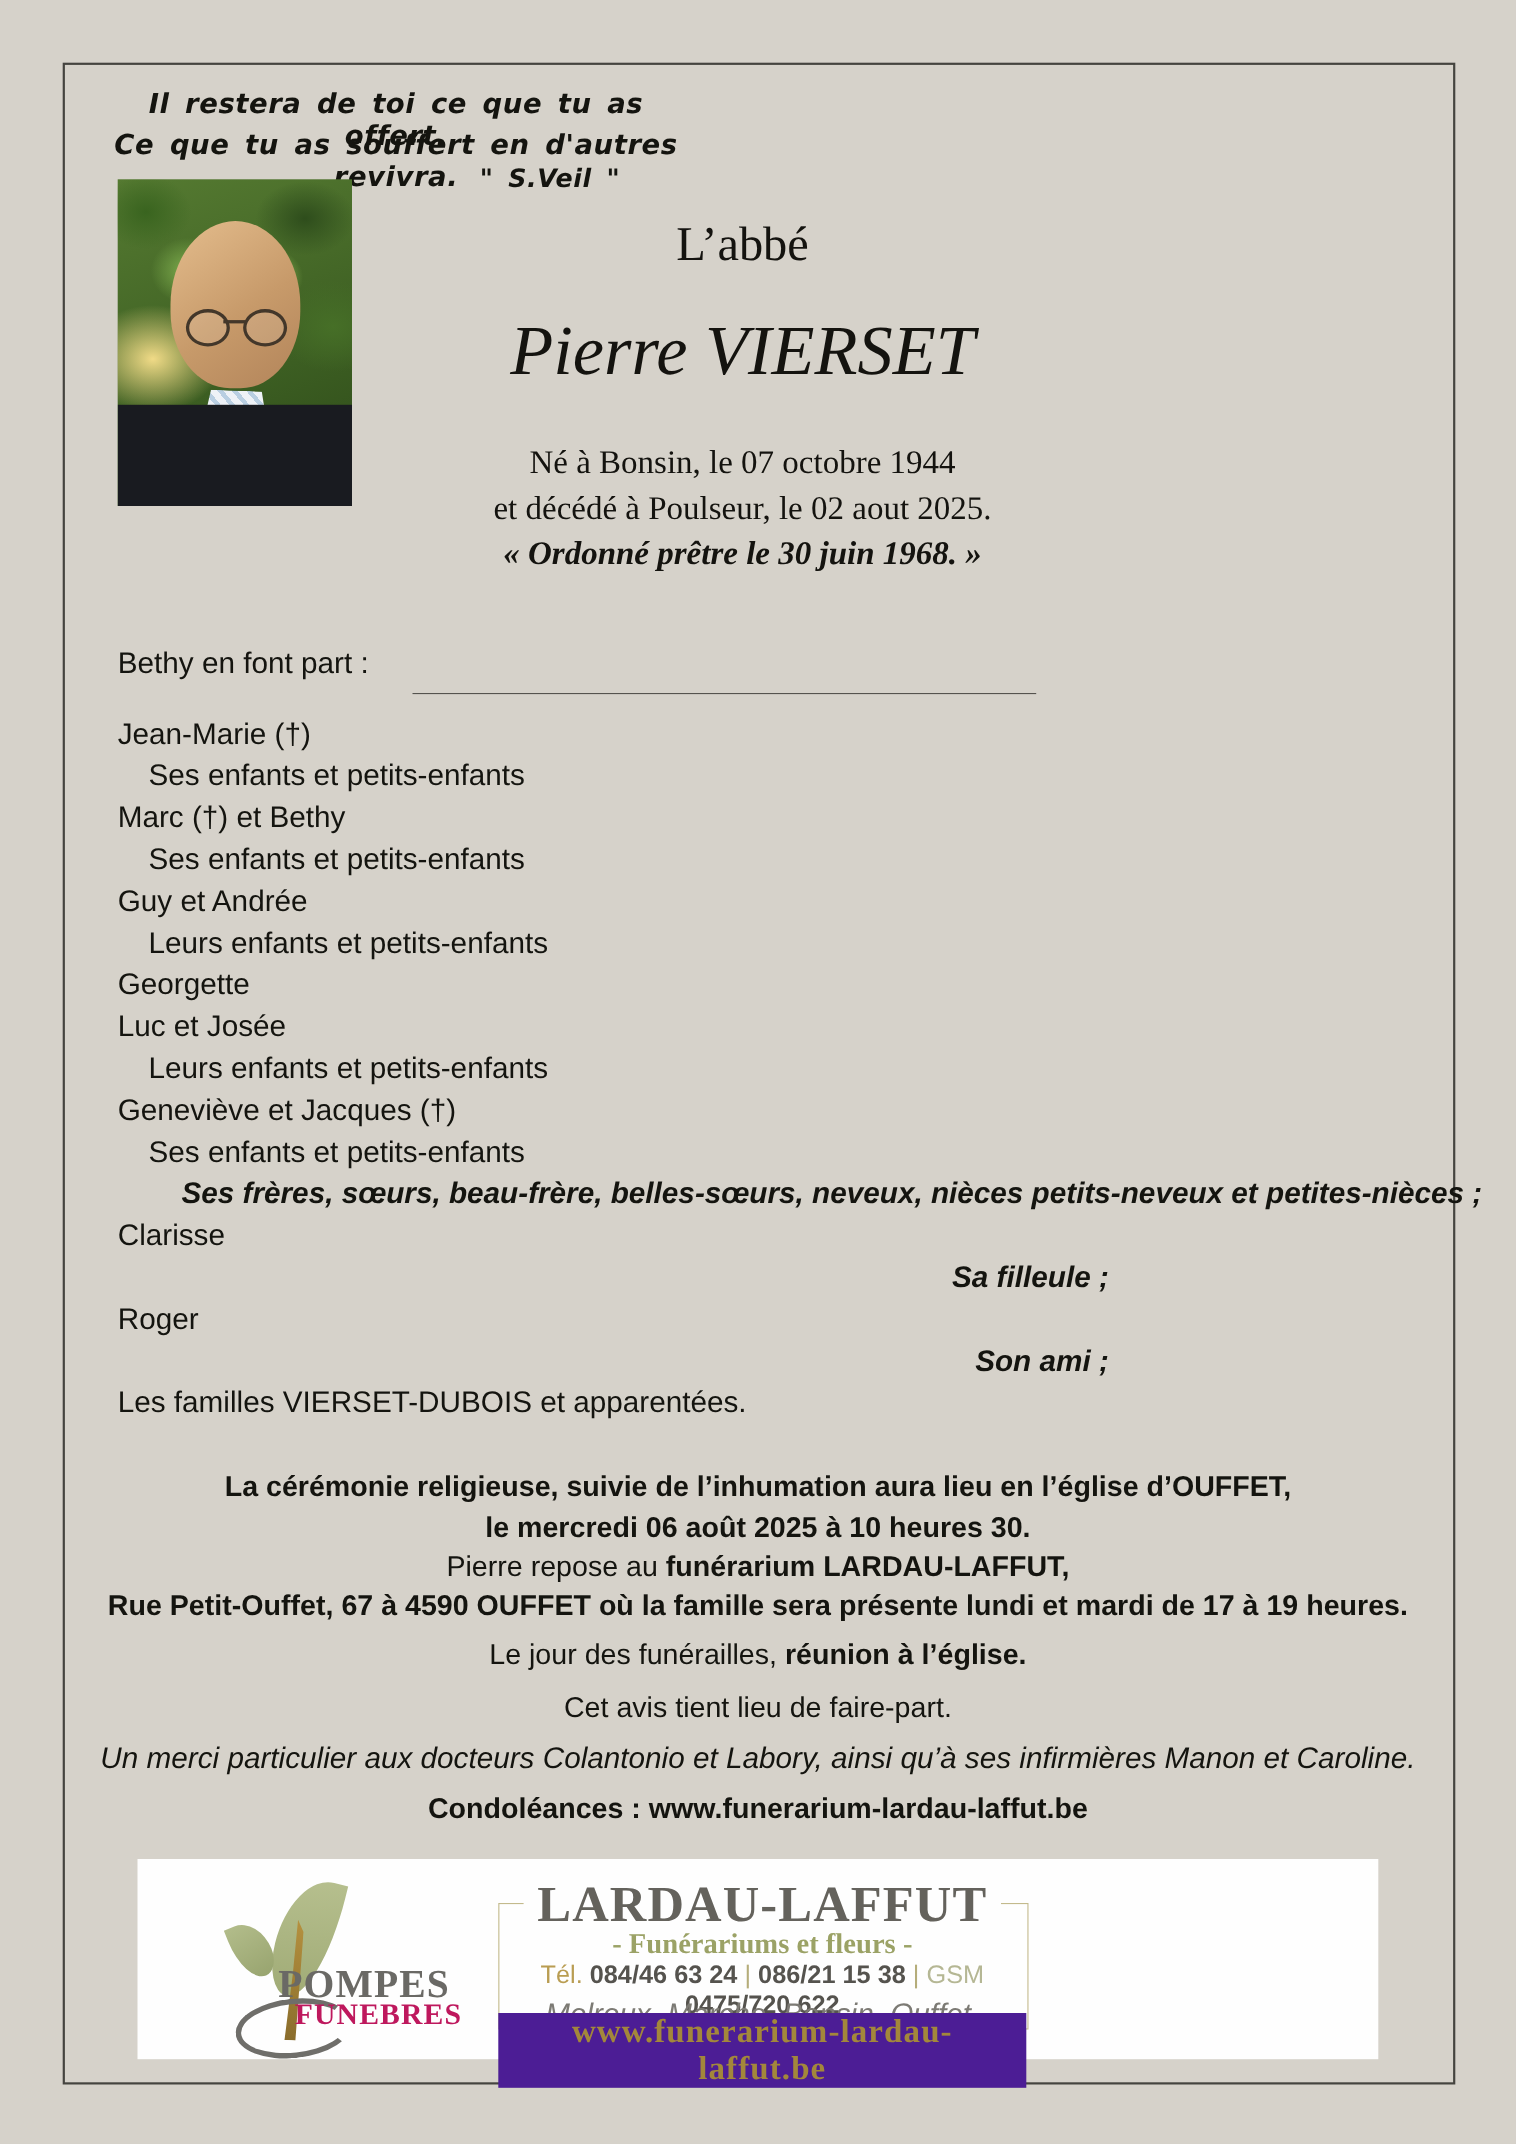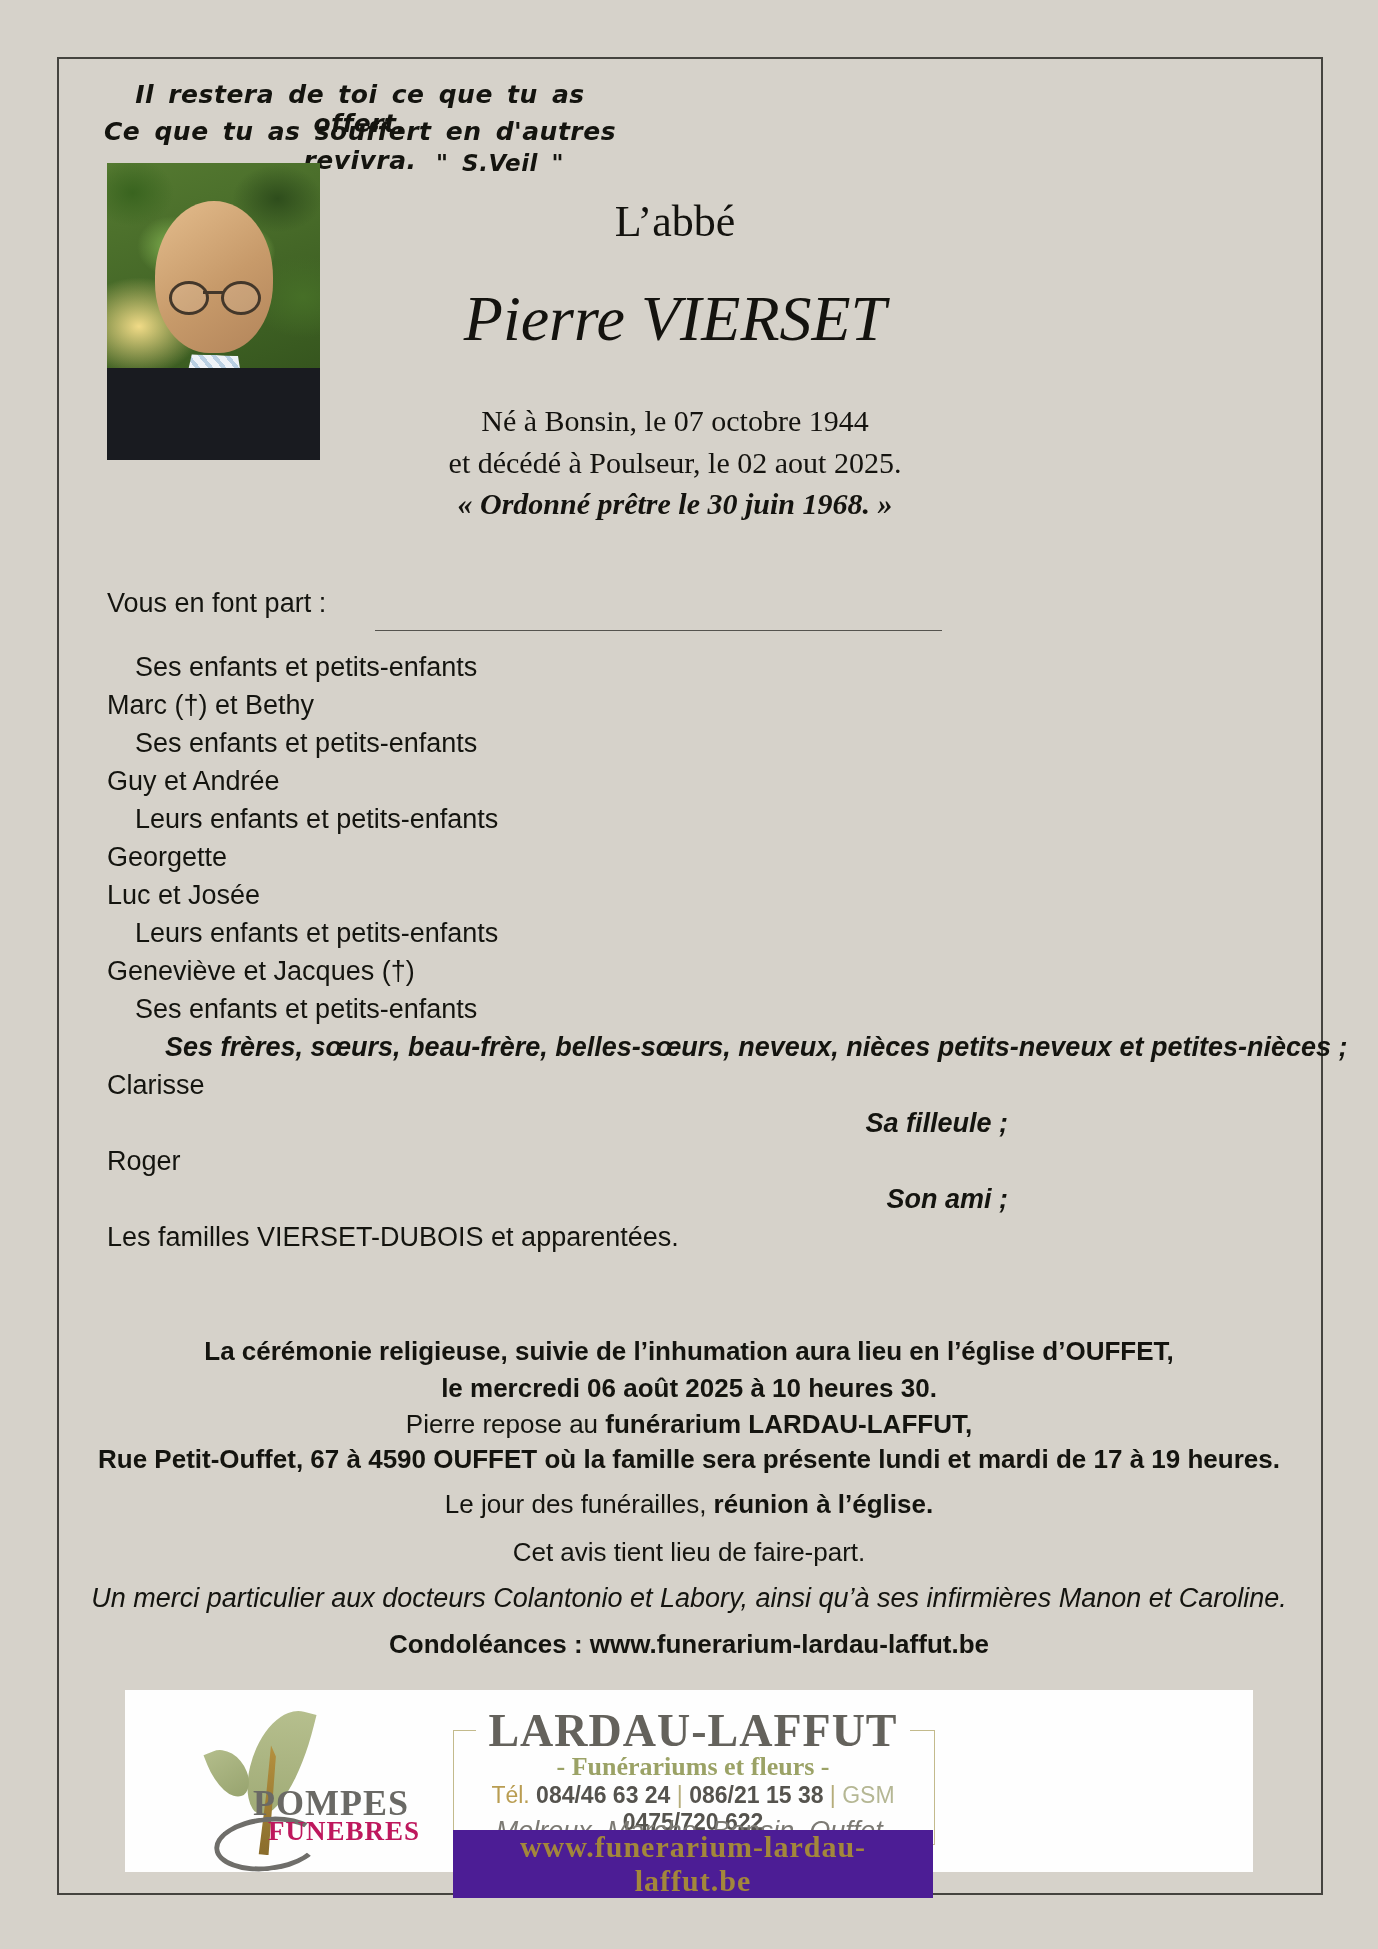--- a/index.html
+++ b/index.html
@@ -121,24 +121,25 @@
   </div>
 
   <div class="title-col">
     <div class="abbe">L’abbé</div>
     <div class="name">Pierre VIERSET</div>
     <div class="birth">Né à Bonsin, le 07 octobre 1944</div>
     <div class="death">et décédé à Poulseur, le 02 aout 2025.</div>
     <div class="ordi">« Ordonné prêtre le 30 juin 1968. »</div>
   </div>
 
-  <div class="intro">Vous en font part :</div>
+  <div class="intro">Bethy en font part :</div>
   <div class="rule"></div>
 
   <div class="family">
+    <div class="row">Jean-Marie (†)</div>
     <div class="row indent">Ses enfants et petits-enfants</div>
     <div class="row">Marc (†) et Bethy</div>
     <div class="row indent">Ses enfants et petits-enfants</div>
     <div class="row">Guy et Andrée</div>
     <div class="row indent">Leurs enfants et petits-enfants</div>
     <div class="row">Georgette</div>
     <div class="row">Luc et Josée</div>
     <div class="row indent">Leurs enfants et petits-enfants</div>
     <div class="row">Geneviève et Jacques (†)</div>
     <div class="row indent">Ses enfants et petits-enfants</div>

